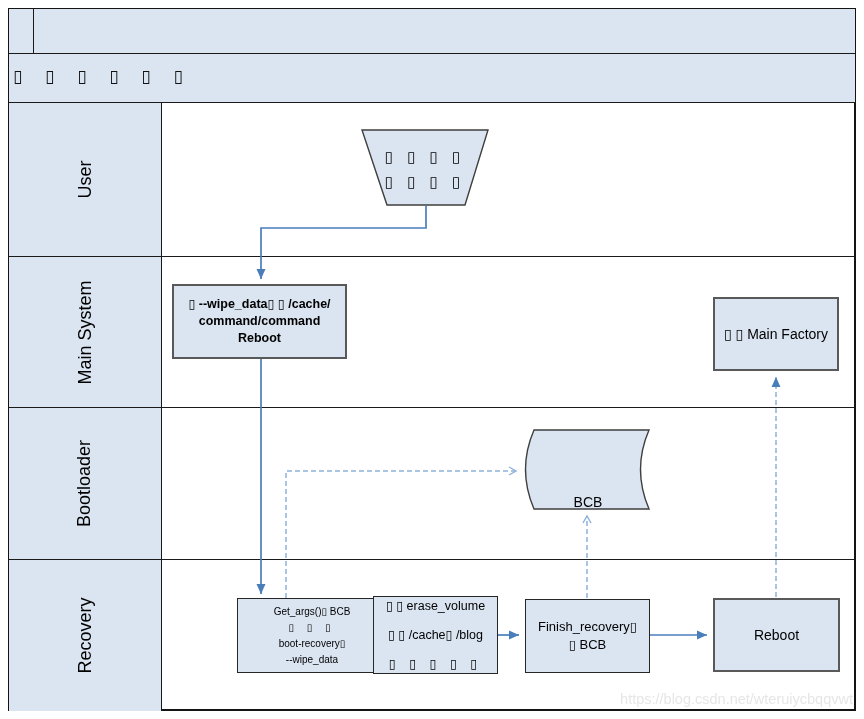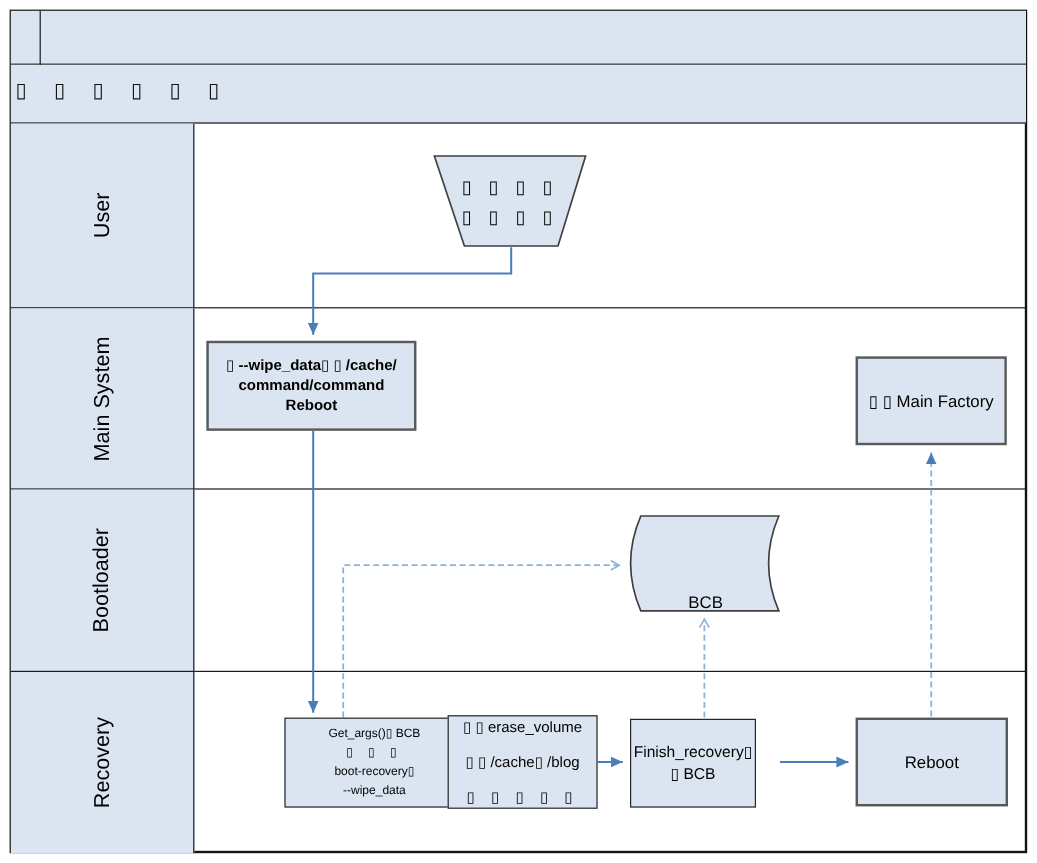--- a/index.html
+++ b/index.html
@@ -43,21 +43,21 @@
           color:#000; }
   .node .ln { display:block; }
   .ln.tofu { letter-spacing:5px; }
   .thick { border:2px solid #595959; }
   .thin  { border:1.4px solid #262626; }
 
   .n-wipe   { left:172px; top:284px; width:175px; height:75px; font-size:12.5px; line-height:17px;font-weight:bold; }
   .n-mainsys{ left:713px; top:297px; width:126px; height:74px; font-size:14px; }
   .n-get    { left:197px; top:598px; width:150px; height:75px; font-size:10px; line-height:16px;margin-left:40px; }
   .n-erase  { left:373px; top:596px; width:125px; height:78px; font-size:12.5px; line-height:18px;justify-content:space-between; }
-  .n-finish { left:525px; top:599px; width:105px; height:74px; font-size:13px; line-height:18px; }
+  .n-finish { left:525px; top:599px; width:125px; height:74px; font-size:13px; line-height:18px; }
   .n-reboot { left:713px; top:598px; width:127px; height:74px; font-size:14px; }
 
   .t-user { position:absolute; left:362px; top:140px; width:126px; height:58px; z-index:6;
             display:flex; flex-direction:column; align-items:center; justify-content:center;
             font-size:15px; line-height:25px; color:#000; }
   .t-bcb  { position:absolute; left:527px; top:430px; width:122px; height:79px; z-index:6;
             display:flex; align-items:center; justify-content:center; font-size:14px; color:#000;margin-top:32px; }
 
   .watermark { position:absolute; left:546px; top:691px; width:307px; z-index:20;
                text-align:right; font-size:14.5px; color:#e6e6e6; white-space:nowrap; }
@@ -151,14 +151,15 @@
 
   <div class="node thin n-finish">
     <span class="ln">Finish_recovery▯</span>
     <span class="ln">▯ BCB</span>
   </div>
 
   <div class="node thick n-reboot">
     <span class="ln">Reboot</span>
   </div>
 
+  <div class="watermark">https://blog.csdn.net/wteruiycbqqvwt</div>
 
 </div>
 
 </body></html>

